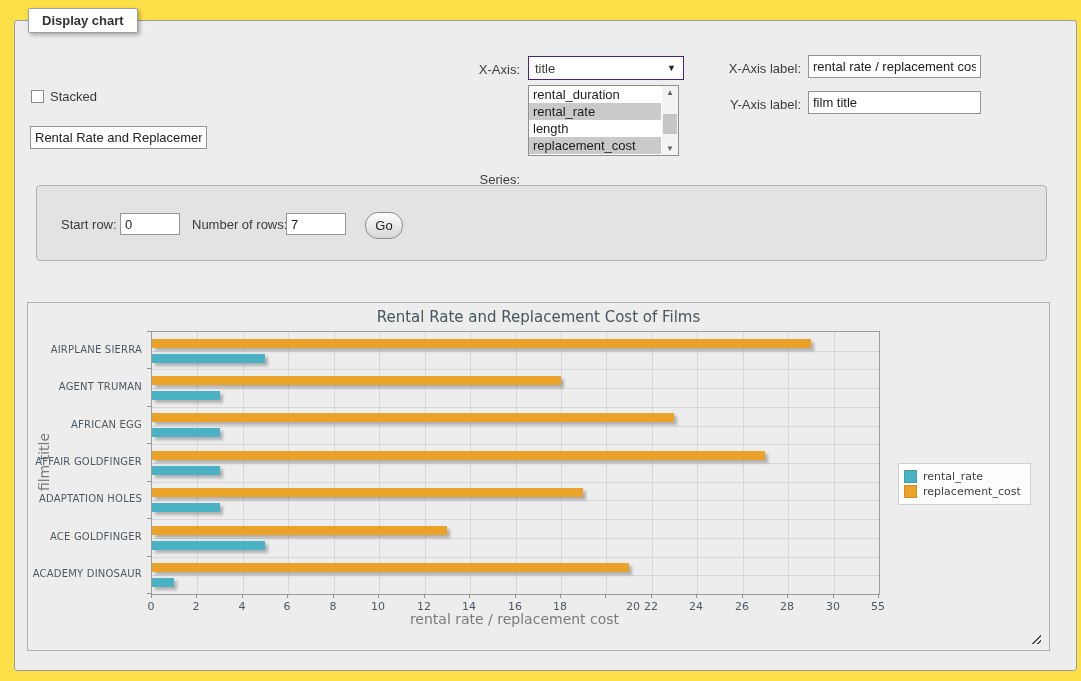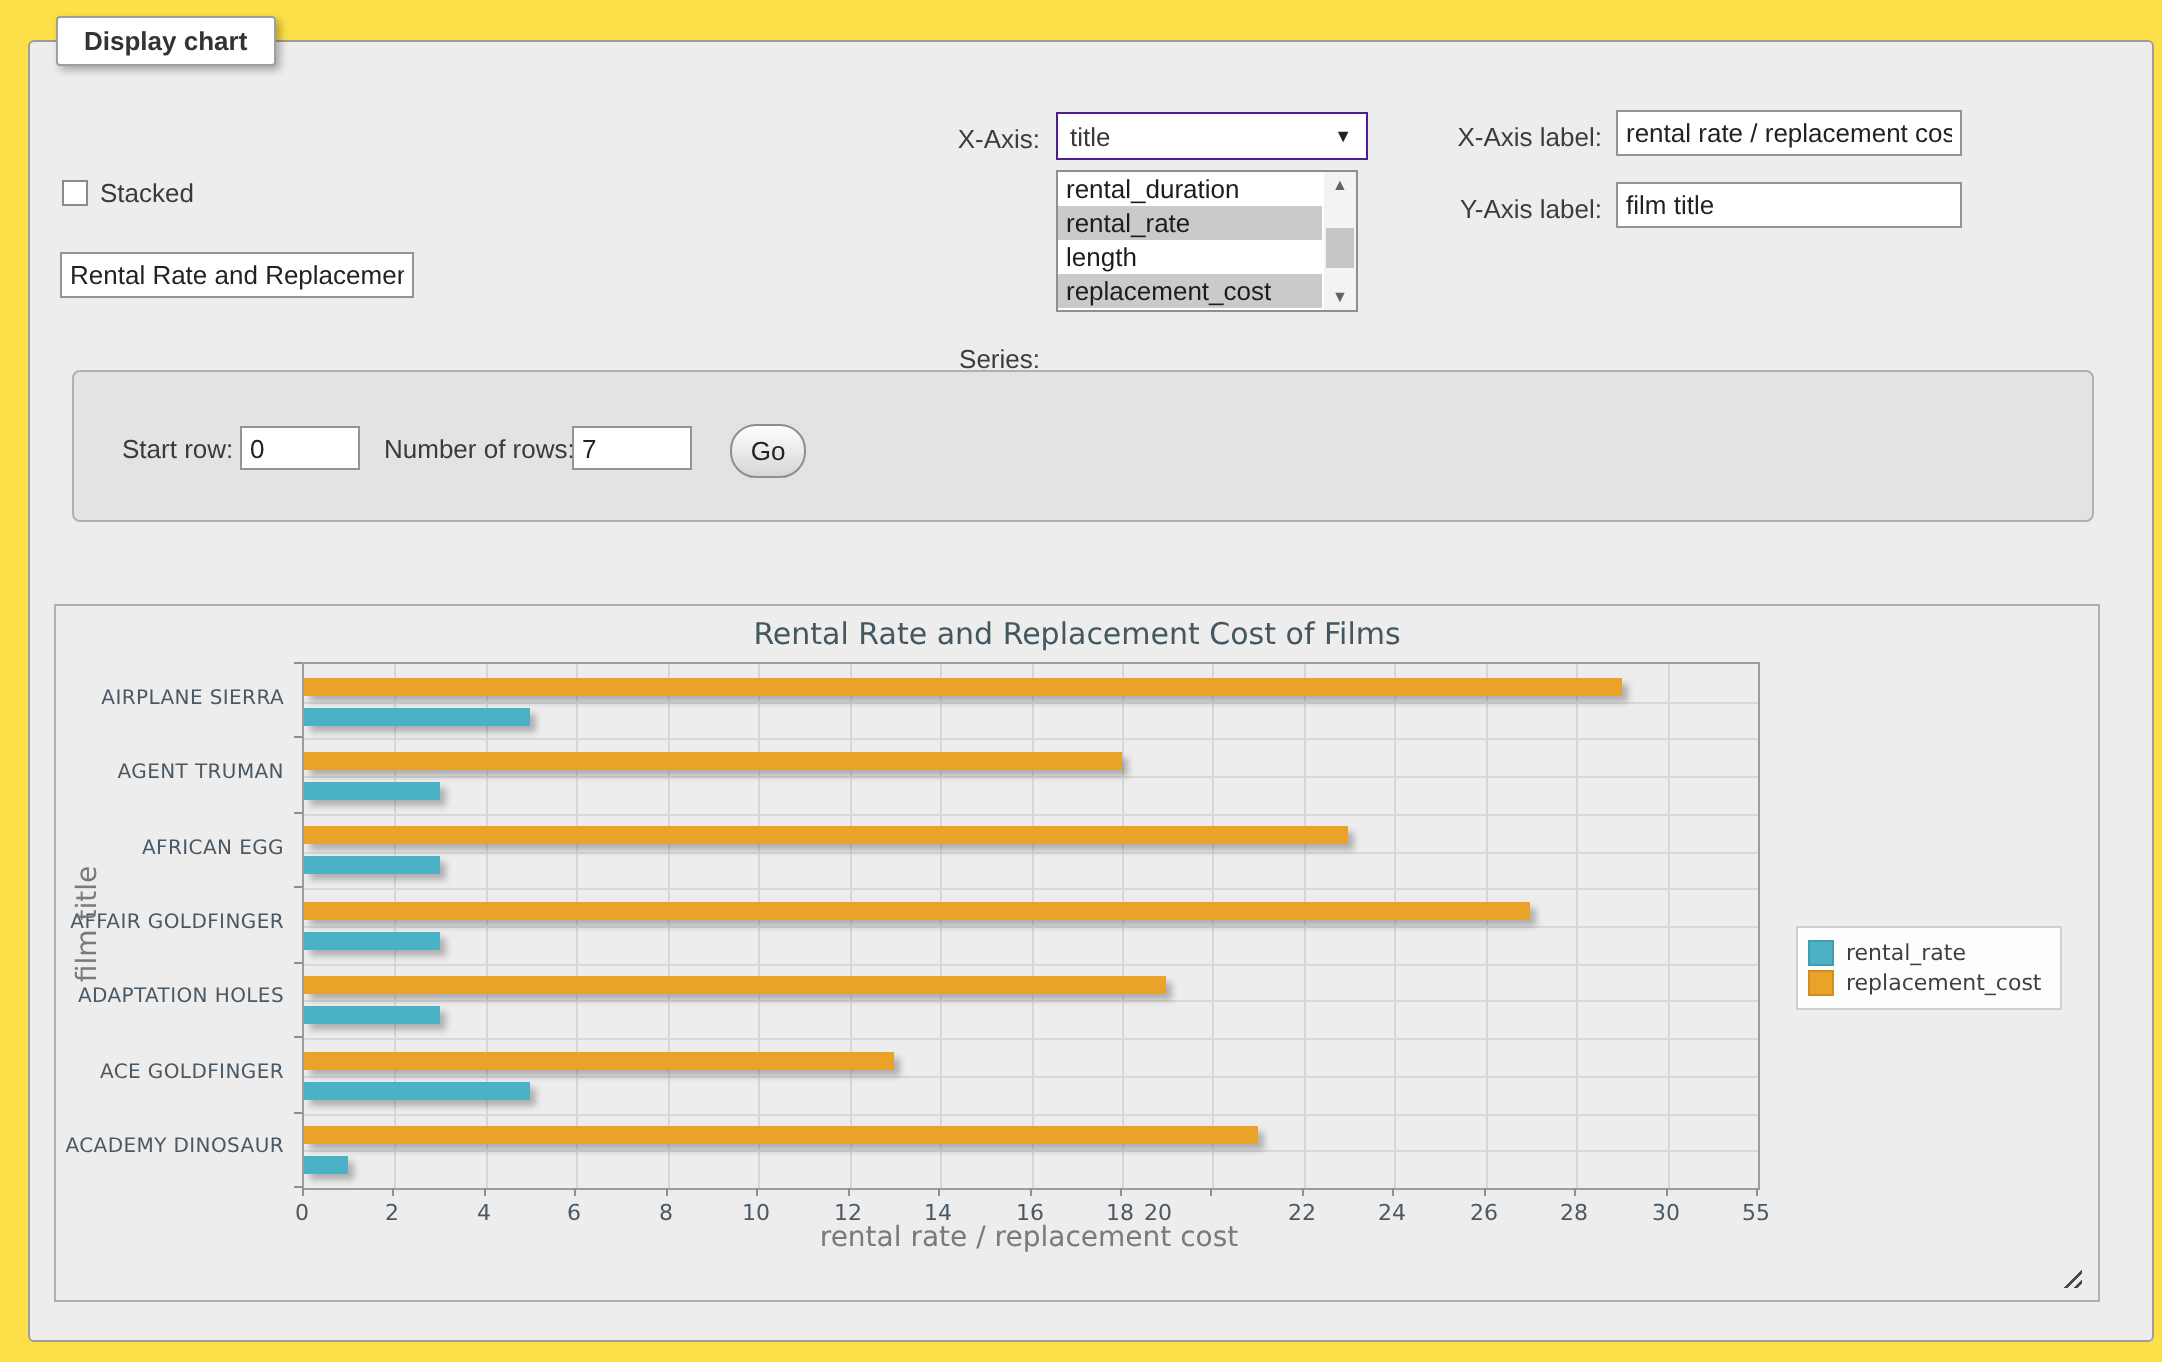--- a/index.html
+++ b/index.html
@@ -173,21 +173,21 @@
         <div class="xtick-label" style="left: 350px;">10</div>
         <div class="xtick" style="left: 396px;"></div>
         <div class="xtick-label" style="left: 396px;">12</div>
         <div class="xtick" style="left: 441px;"></div>
         <div class="xtick-label" style="left: 441px;">14</div>
         <div class="xtick" style="left: 487px;"></div>
         <div class="xtick-label" style="left: 487px;">16</div>
         <div class="xtick" style="left: 532px;"></div>
         <div class="xtick-label" style="left: 532px;">18</div>
         <div class="xtick" style="left: 577px;"></div>
-        <div class="xtick-label" style="left: 551px; text-align: center;">20</div>
+        <div class="xtick-label" style="left: 605px; text-align: center;">20</div>
         <div class="xtick" style="left: 623px;"></div>
         <div class="xtick-label" style="left: 623px;">22</div>
         <div class="xtick" style="left: 668px;"></div>
         <div class="xtick-label" style="left: 668px;">24</div>
         <div class="xtick" style="left: 714px;"></div>
         <div class="xtick-label" style="left: 714px;">26</div>
         <div class="xtick" style="left: 759px;"></div>
         <div class="xtick-label" style="left: 759px;">28</div>
         <div class="xtick" style="left: 805px;"></div>
         <div class="xtick-label" style="left: 805px;">30</div>

